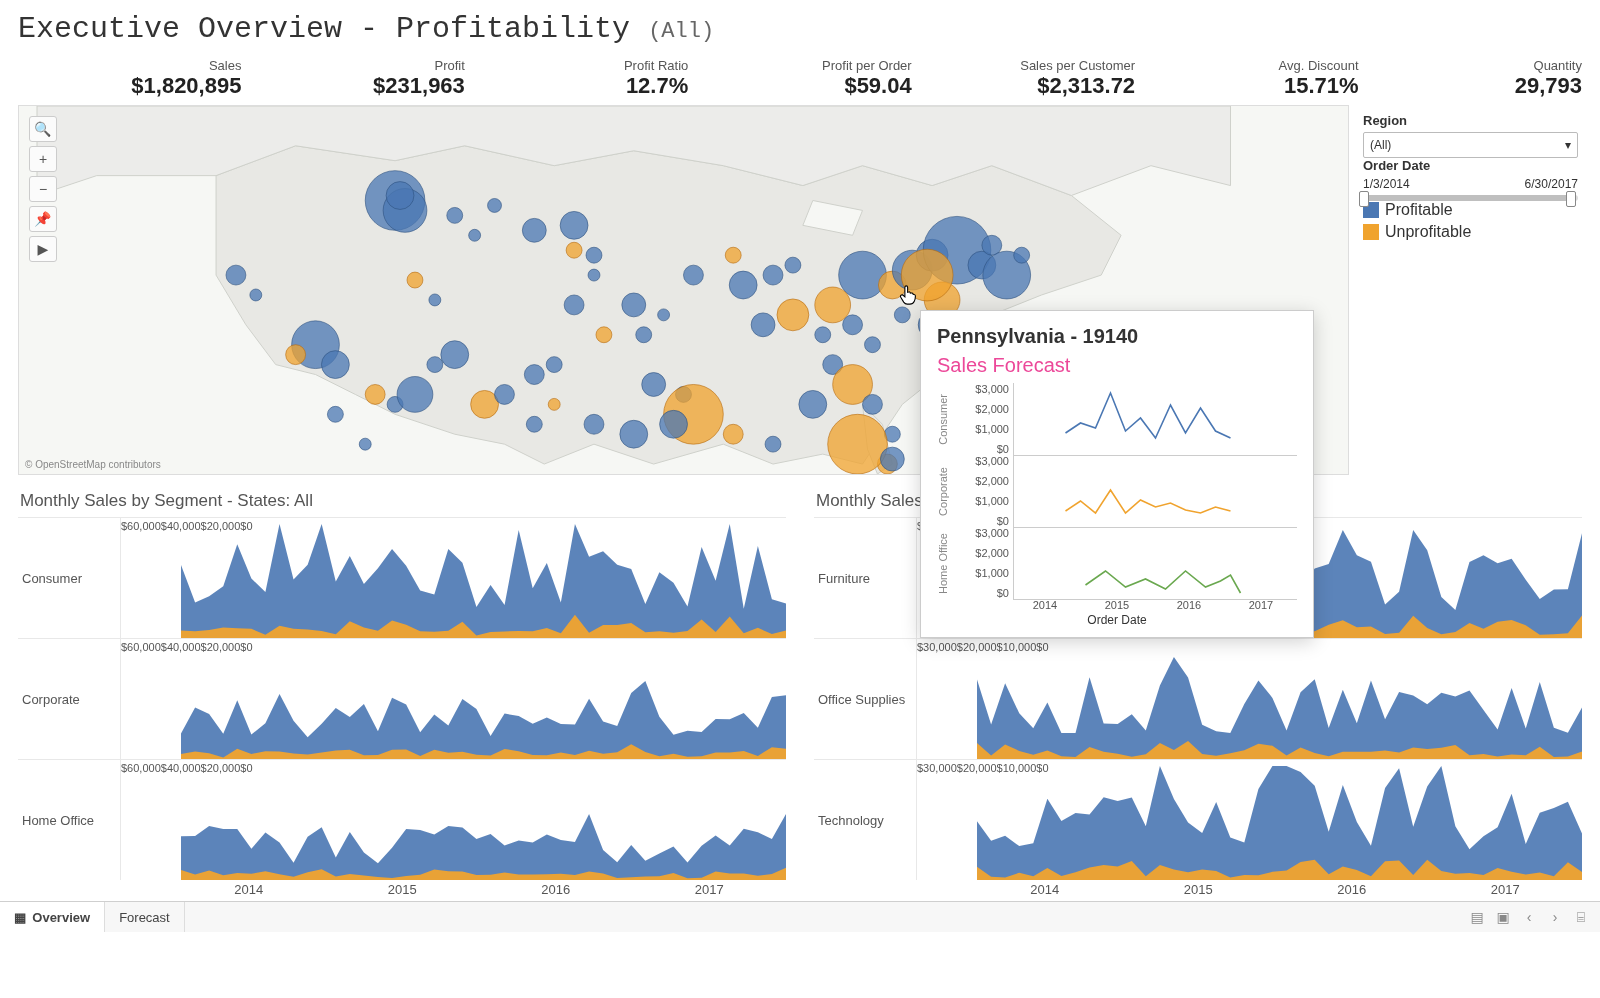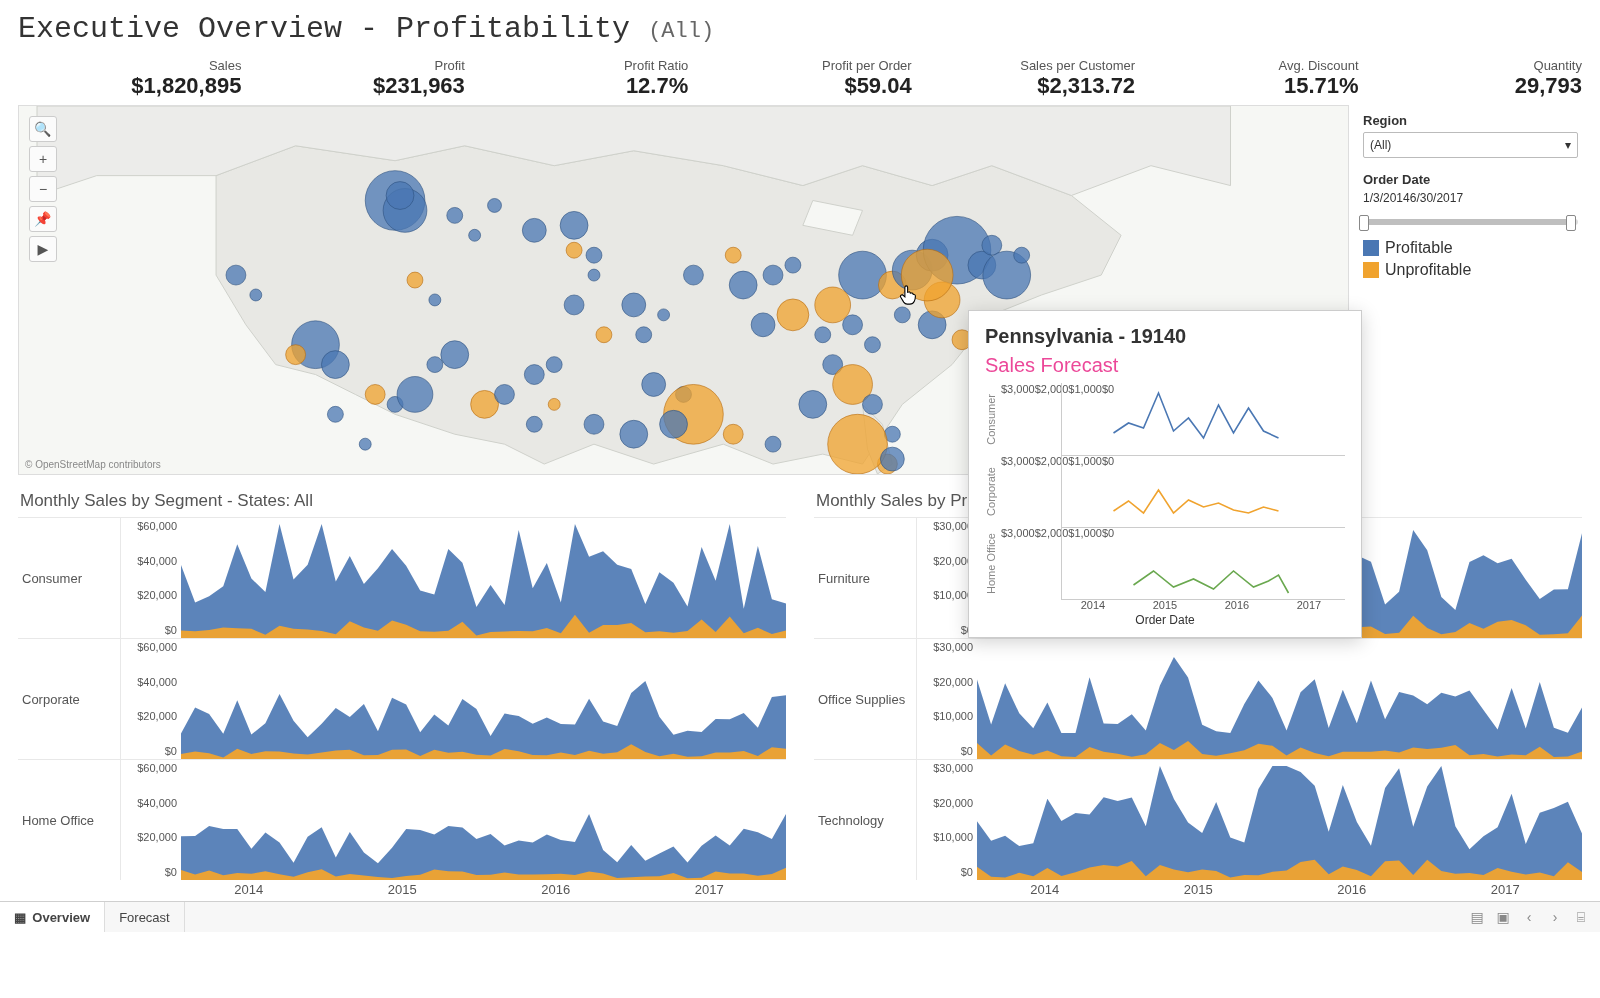--- a/index.html
+++ b/index.html
@@ -86,21 +86,21 @@
   }
   .map-svg {
     width: 100%;
     height: 100%;
     display: block;
   }
   .sidebar {
     width: 215px;
     display: flex;
     flex-direction: column;
-    gap: 14px;
+    gap: 0;
     padding: 8px 4px;
   }
   .side-label {
     font-size: 13px;
     font-weight: 600;
     color: #333;
     margin-bottom: 4px;
   }
   .region-select {
     border: 1px solid #bbb;
@@ -113,21 +113,22 @@
     padding: 0 6px;
     background: #fff;
     cursor: pointer;
   }
   .date-range {
     font-size: 12px;
     color: #333;
   }
   .date-line {
     display: flex;
-    margin-bottom: 14px;
+    justify-content: space-between;
+    margin-bottom: 4px;
   }
   .slider-rail {
     position: relative;
     height: 6px;
     background: #dcdcdc;
     border-radius: 3px;
   }
   .slider-fill {
     position: absolute;
     left: 0;
@@ -153,21 +154,21 @@
     font-size: 16px;
     gap: 6px;
     margin-bottom: 4px;
   }
   .legend-sw {
     width: 16px;
     height: 16px;
   }
   .tooltip {
     position: absolute;
-    left: 968px;
+    left: 920px;
     top: 310px;
     width: 360px;
     background: #fff;
     border: 1px solid #ccc;
     box-shadow: 0 4px 18px rgba(0,0,0,0.18);
     padding: 14px 16px 10px 16px;
     z-index: 30;
   }
   .tooltip h2 {
     margin: 0 0 6px 0;
@@ -192,21 +193,21 @@
     font-size: 11px;
     color: #888;
     width: 16px;
     text-align: center;
   }
   .tt-yaxis {
     width: 56px;
     font-size: 11px;
     color: #555;
     display: flex;
-    flex-direction: row;
+    flex-direction: column;
     justify-content: space-between;
     height: 100%;
     text-align: right;
     padding-right: 4px;
   }
   .tt-plot {
     flex: 1;
     height: 100%;
     position: relative;
     border-left: 1px solid #ccc;
@@ -251,21 +252,20 @@
     display: flex;
     align-items: center;
     padding-left: 4px;
     border-right: 1px solid #e8e8e8;
   }
   .row-yaxis {
     width: 56px;
     font-size: 11px;
     color: #555;
     display: flex;
-    flex-direction: column;
     justify-content: space-between;
     padding: 2px 4px 2px 0;
     text-align: right;
   }
   .row-plot {
     flex: 1;
     position: relative;
   }
   .row-plot svg {
     position: absolute;

